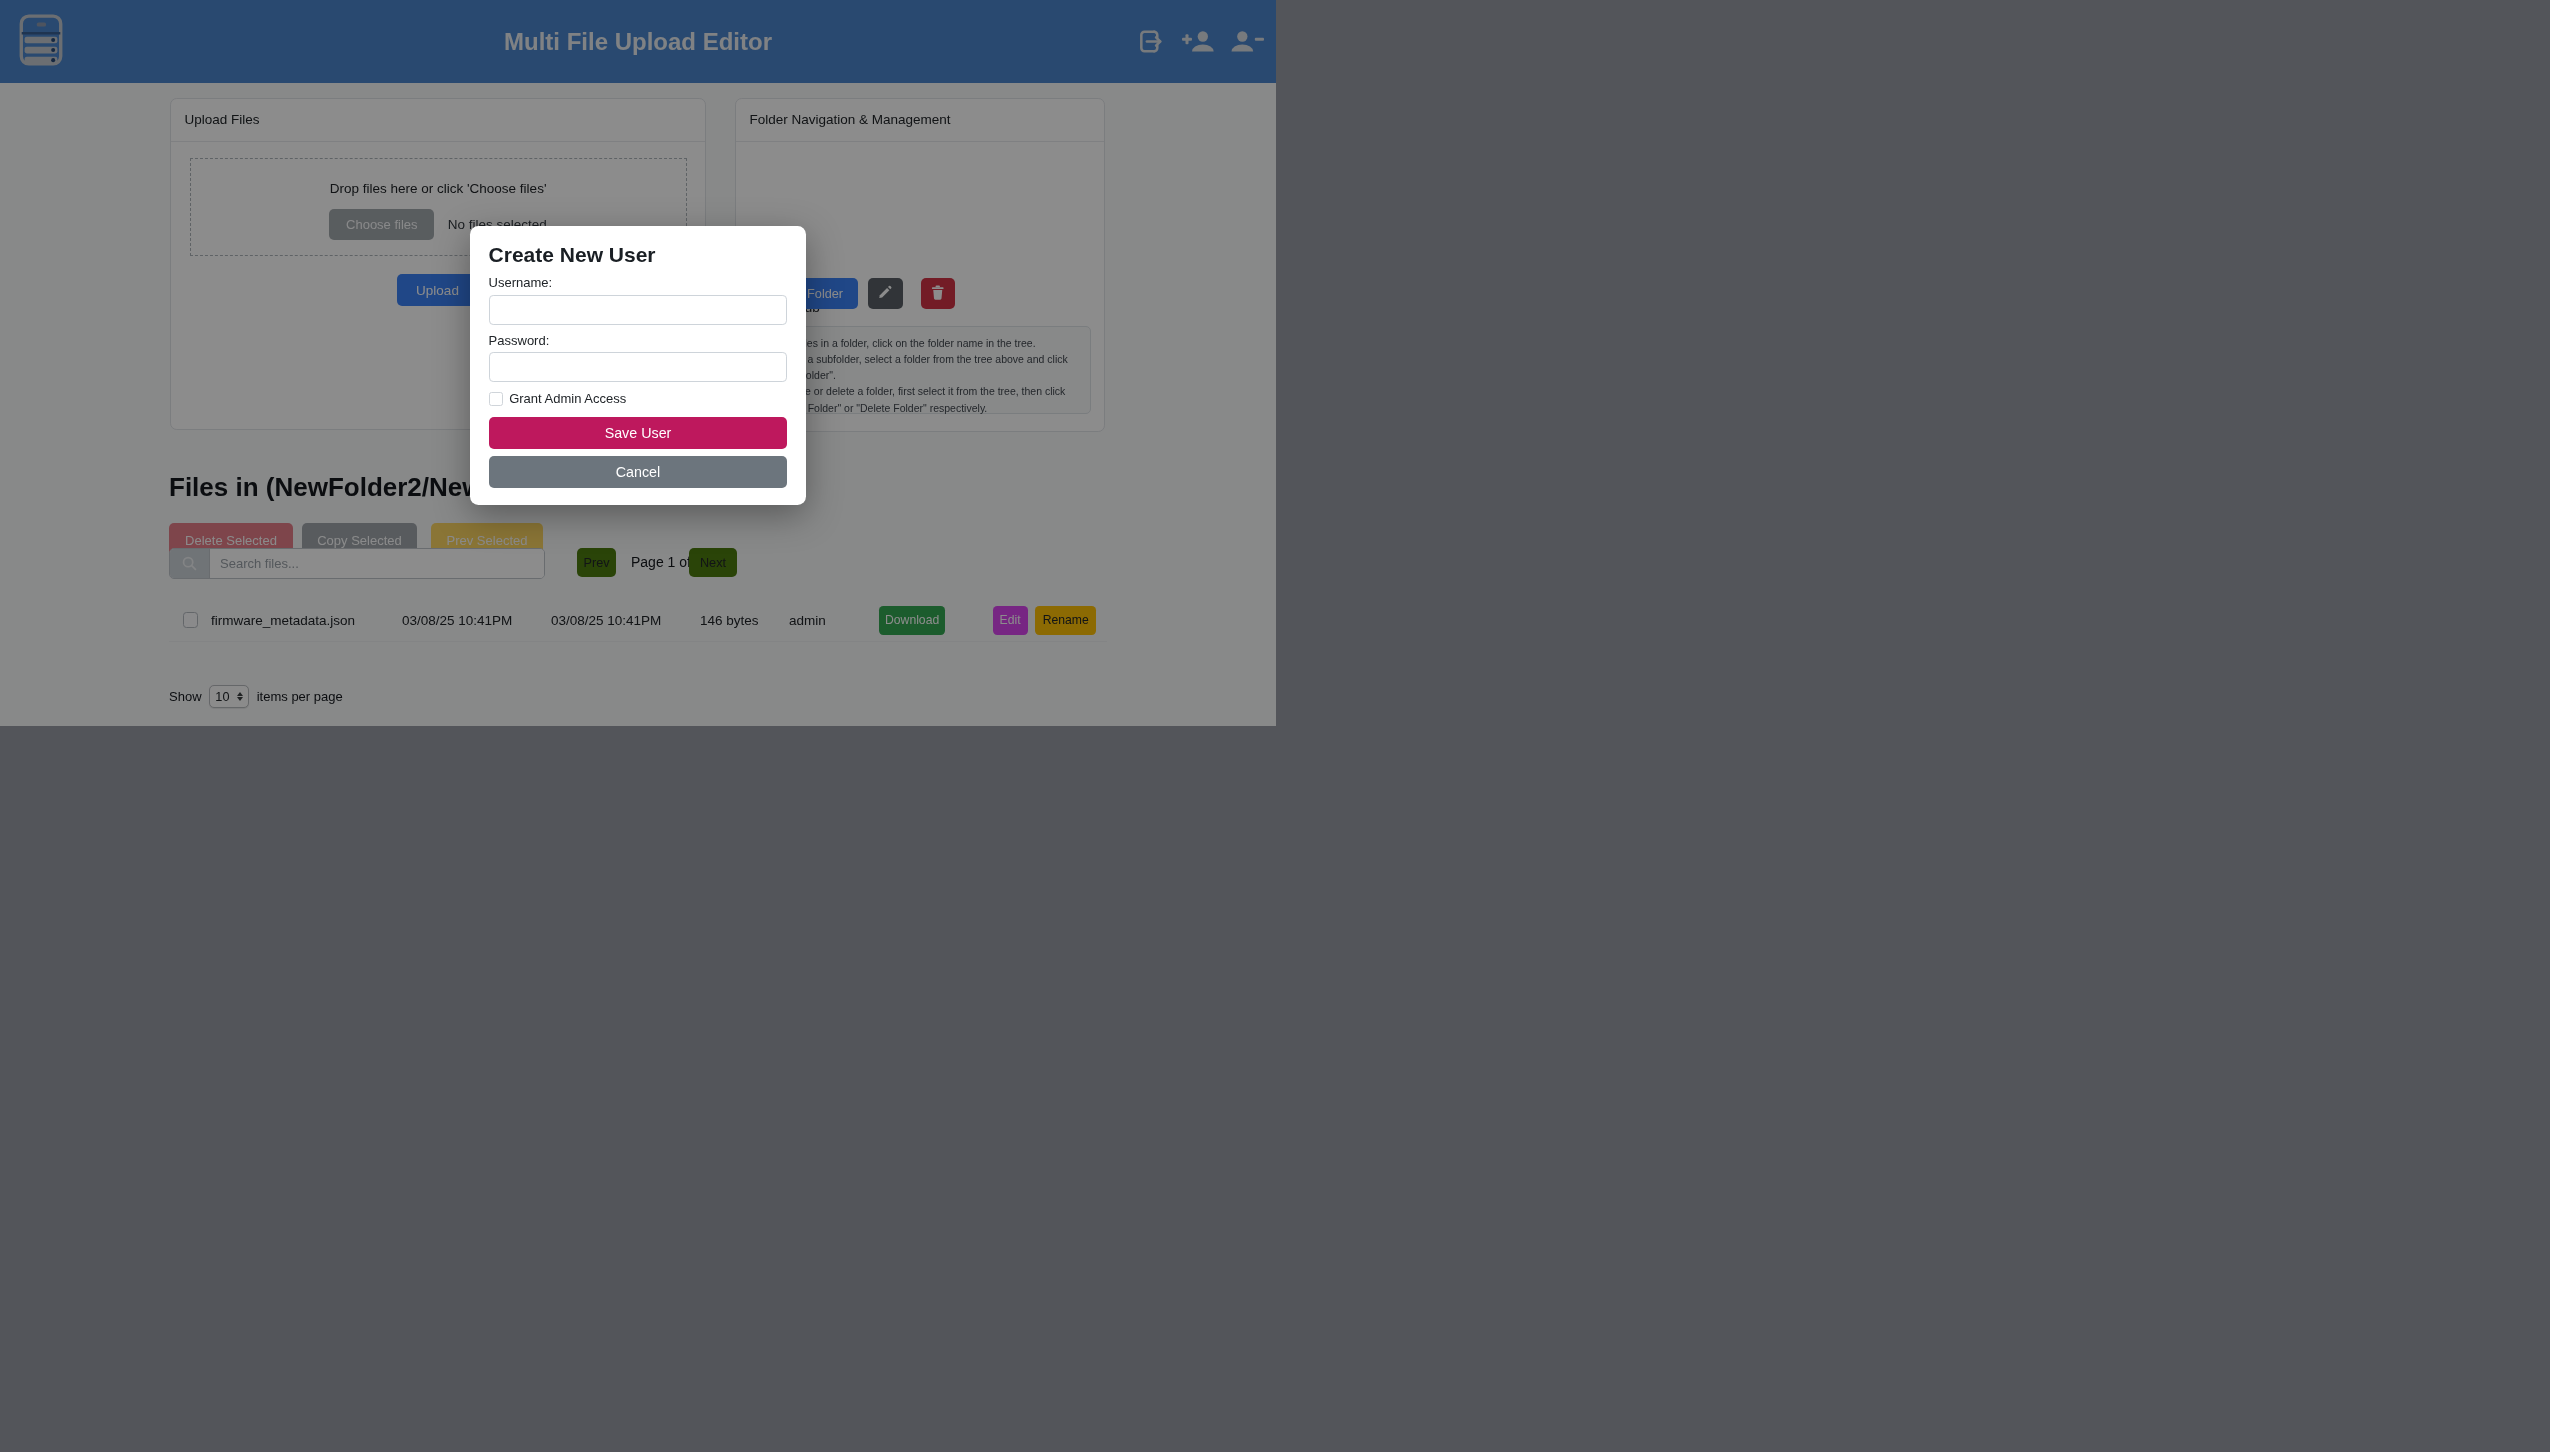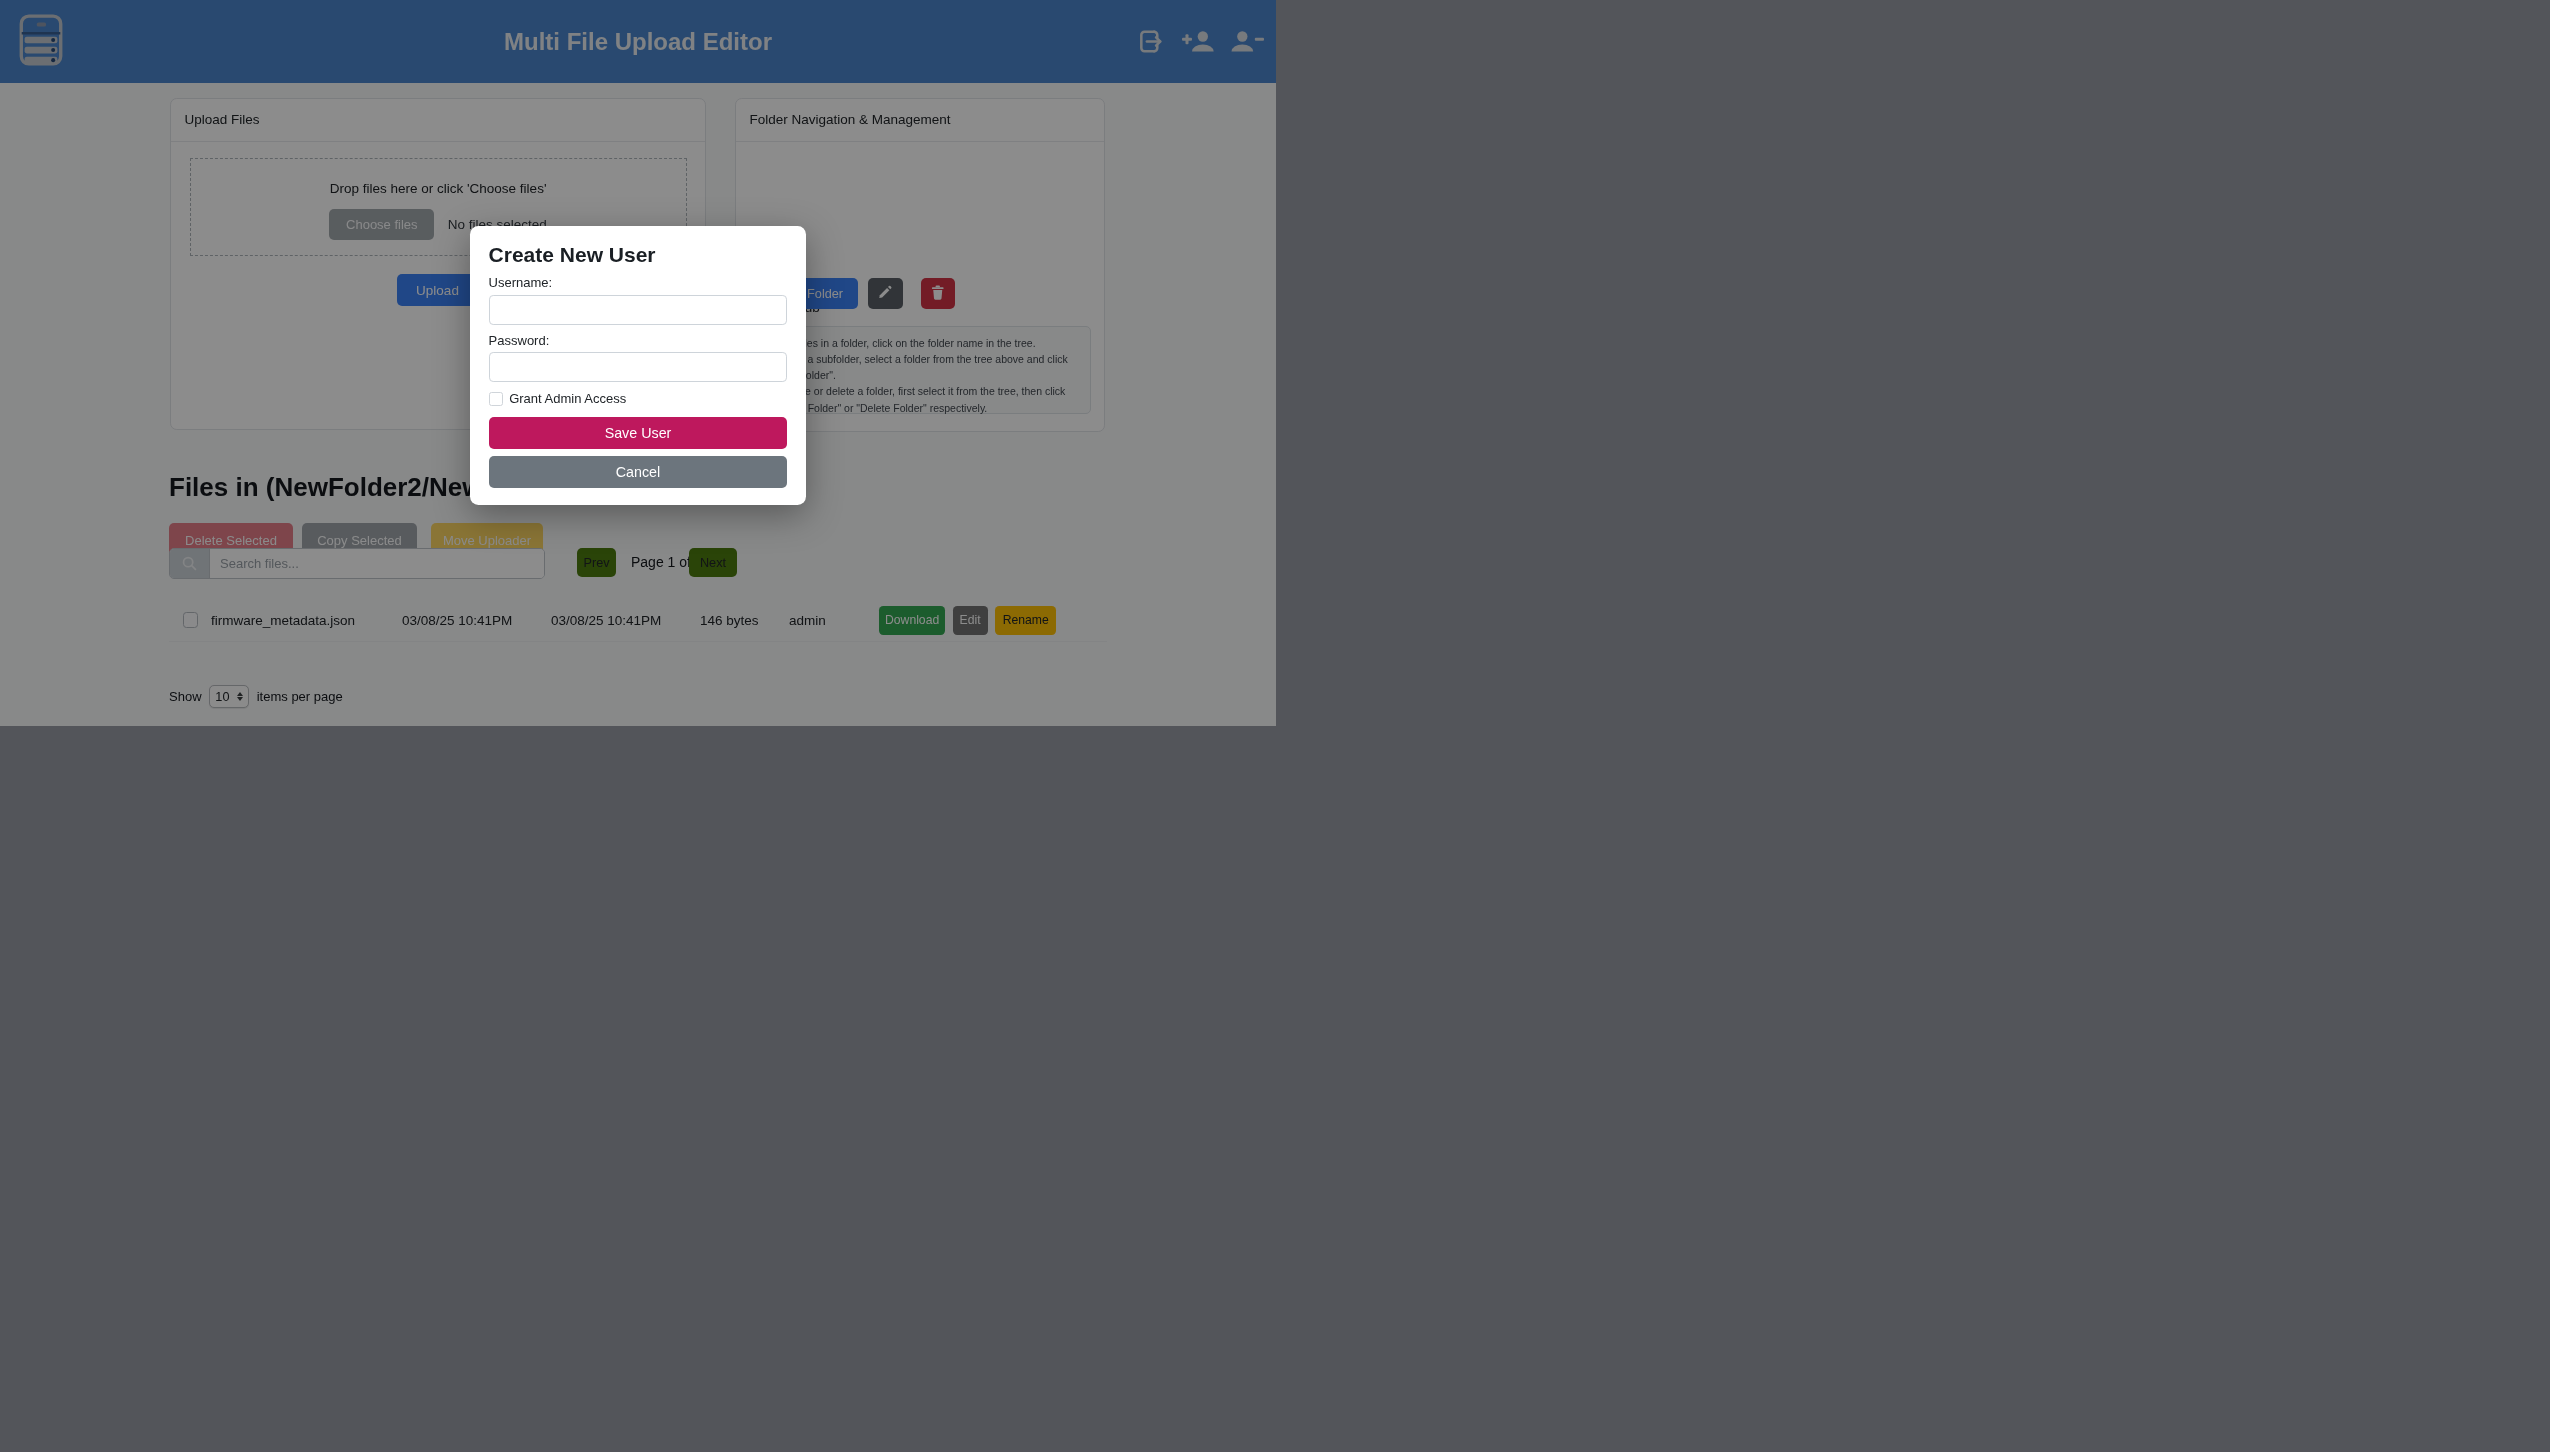--- a/index.html
+++ b/index.html
@@ -66,21 +66,21 @@
 
   
   .ftable{position:absolute;left:169px;top:599px;width:938px;}
   .trow{display:grid;grid-template-columns:42px 191px 149px 149px 89px 90px 1fr;align-items:center;}
   .thead{height:35px;font-weight:700;font-size:13.5px;color:#15191e;border-bottom:0.8px solid #e6e9ec;}
   .tdata{height:42px;font-size:13.5px;color:#212529;border-bottom:0.8px solid #eef0f2;}
   .cbx{width:13.5px;height:13.5px;margin-left:13.5px;border:1.3px solid #b4bac0;border-radius:3.4px;background:#fbfcfd;cursor:pointer;}
   .acell{display:flex;gap:7.6px;align-items:center;}
   .abtn{height:29px;border:none;border-radius:4.2px;font-size:12.2px;font-family:inherit;cursor:pointer;color:#fff;}
   .abtn.dl{width:66px;background:#34a853;}
-  .abtn.ed{width:35px;background:#737373;}
+  .abtn.ed{width:35px;background:#d946ef;margin-left:40px;}
   .abtn.rn{width:61px;background:#ffc107;color:#212529;}
 
   .pagesize{position:absolute;left:169px;top:685px;display:flex;align-items:center;gap:7.6px;
     font-size:13px;color:#14181d;}
   .sel10{width:40px;height:23px;box-sizing:border-box;border:0.8px solid #b9bcbf;border-radius:5px;background:#fdfdfd;
     display:flex;align-items:center;cursor:pointer;box-shadow:0 0.8px 0.8px rgba(0,0,0,.08);}
   .sel10 .val{flex:1;text-align:center;font-size:12.7px;color:#212529;}
   .stepper{width:10px;margin-right:3.4px;display:flex;flex-direction:column;align-items:center;gap:0.8px;}
   .stepper .up{width:0;height:0;border-left:3.4px solid transparent;border-right:3.4px solid transparent;border-bottom:4.2px solid #3c4043;}
   .stepper .dn{width:0;height:0;border-left:3.4px solid transparent;border-right:3.4px solid transparent;border-top:4.2px solid #3c4043;}
@@ -189,21 +189,21 @@
       <p>To view files in a folder, click on the folder name in the tree.</p>
       <p>To create a subfolder, select a folder from the tree above and click "Create Folder".</p>
       <p>To rename or delete a folder, first select it from the tree, then click "Rename Folder" or "Delete Folder" respectively.</p>
     </div>
   </div>
 
   <h2 class="files-h">Files in (NewFolder2/NewFolder2SubFolder)</h2>
 
   <button class="bulk del">Delete Selected</button>
   <button class="bulk copy">Copy Selected</button>
-  <button class="bulk move">Move Uploader</button>
+  <button class="bulk move">Prev Selected</button>
 
   <div class="searchgrp">
     <span class="search-addon">
       <svg width="17" height="17" viewBox="0 0 20 20">
         <circle cx="8.4" cy="8.4" r="5.4" fill="none" stroke="#eef1f3" stroke-width="2"></circle>
         <line x1="12.6" y1="12.6" x2="17" y2="17" stroke="#eef1f3" stroke-width="2" stroke-linecap="round"></line>
       </svg>
     </span>
     <input type="text" placeholder="Search files..." style="">
   </div>

